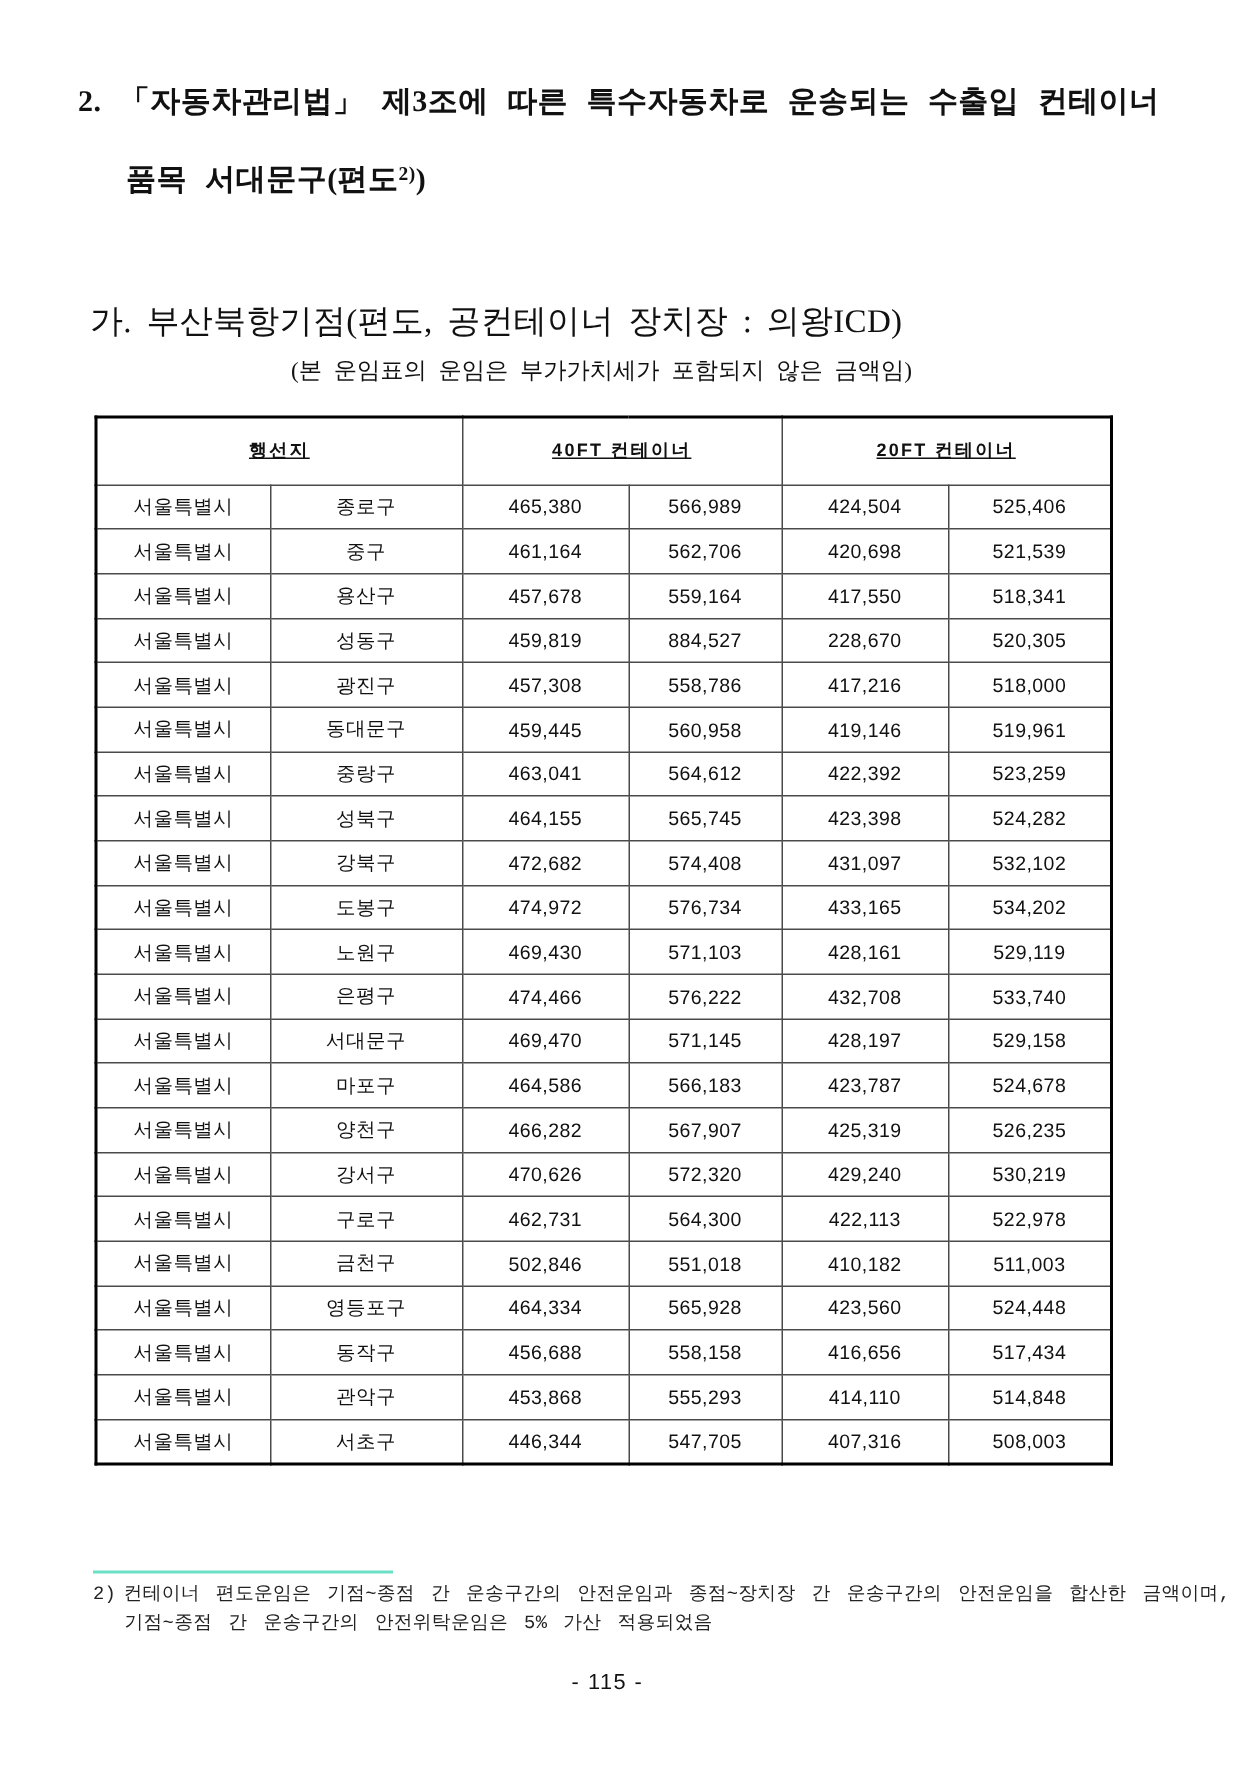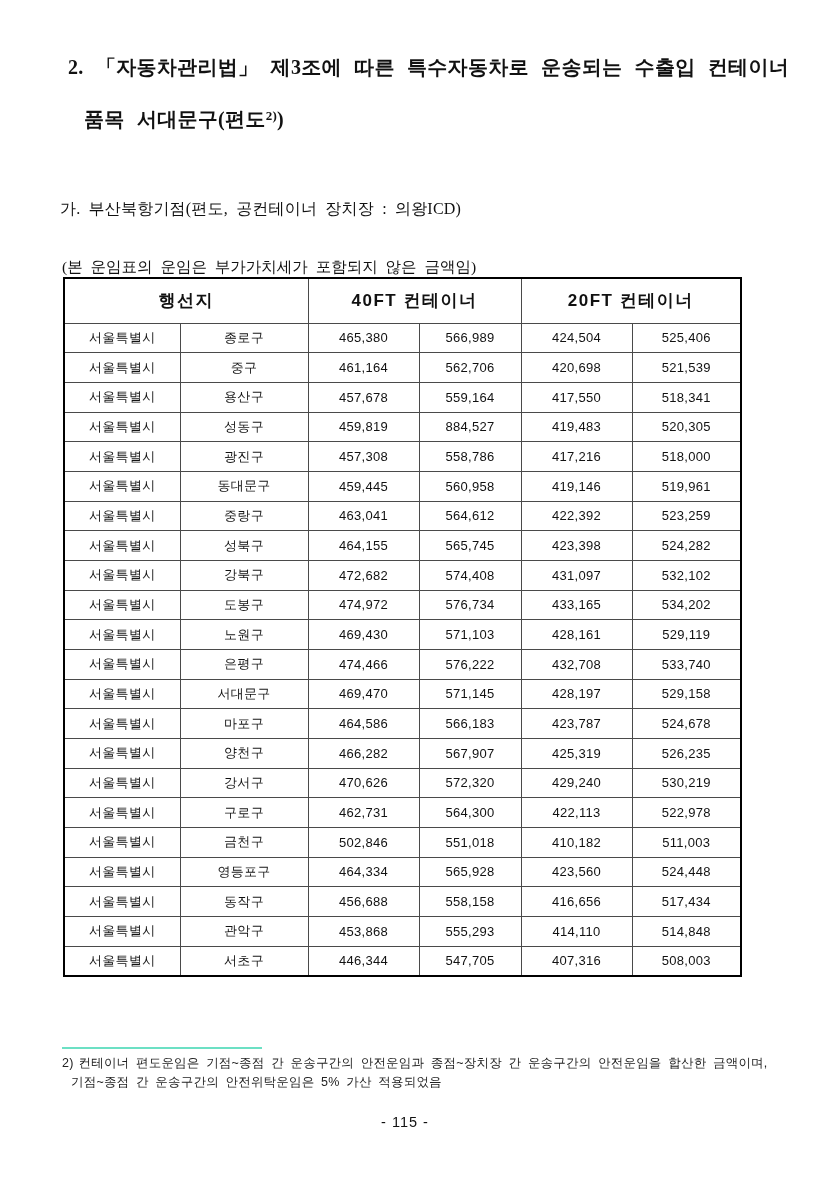--- a/index.html
+++ b/index.html
@@ -4,71 +4,71 @@
 <style>
   * { margin:0; padding:0; box-sizing:border-box; }
   html,body { background:#ffffff; }
   body {
     width:835px; height:1183px; position:relative; overflow:hidden;
     font-family:"Liberation Serif","DejaVu Serif",serif; color:#111;
   }
   .page { position:absolute; inset:0; background:#fff; }
 
   .title-line1 {
-    position:absolute; top:54px; left:68px; width:700px;
+    position:absolute; top:54px; left:52px; width:700px;
     font-size:20px; font-weight:bold; letter-spacing:0.3px; word-spacing:7px;
     white-space:nowrap;
   }
   .title-line2 {
     position:absolute; top:106px; left:84px;
     font-size:20px; font-weight:bold; letter-spacing:0.3px; word-spacing:7px;
     white-space:nowrap;
   }
   .fn-ref { font-size:13px; vertical-align:6px; font-weight:bold; }
 
   .section-heading {
     position:absolute; top:199px; left:60px;
-    font-size:16px; letter-spacing:0.2px; word-spacing:4px; white-space:nowrap;
+    font-size:22px; letter-spacing:0.2px; word-spacing:4px; white-space:nowrap;
   }
 
   .vat-note {
-    position:absolute; top:257px; left:62px; width:678px;
-    text-align:left; font-size:15.5px; word-spacing:4px; white-space:nowrap;
+    position:absolute; top:237px; left:62px; width:678px;
+    text-align:center; font-size:15.5px; word-spacing:4px; white-space:nowrap;
   }
 
   table.fare {
     position:absolute; top:277px; left:63px; width:677px;
     border-collapse:collapse; table-layout:fixed;
     font-family:"Liberation Sans","DejaVu Sans",sans-serif;
     border:2px solid #000;
   }
   table.fare th, table.fare td {
     border:1px solid #4a4a4a; text-align:center; vertical-align:middle;
     overflow:hidden;
   }
   table.fare thead tr.h1 th {
-    height:45px; font-size:17px; font-weight:bold; letter-spacing:1.5px;
+    height:45px; font-size:12px; font-weight:bold; letter-spacing:1.5px;text-decoration:underline;
   }
   table.fare thead tr.h2 th {
     height:48px; font-size:14px; font-weight:bold; line-height:1.35;
     white-space:pre-line; border-bottom:2px solid #111;
   }
   table.fare tbody td { height:29.68px; font-size:13px; letter-spacing:0.3px; }
 
   .footnote-sep {
     position:absolute; top:1047px; left:62px; width:200px; height:2px;
     background:#6ce0c4;
   }
   .footnote {
     position:absolute; top:1054px; left:62px; width:700px;
     font-size:12.5px; line-height:19px; letter-spacing:0.2px; word-spacing:3px;
-    font-family:Liberation Sans, sans-serif; color:#222;
+    font-family:Liberation Mono, monospace; color:#222;
   }
   .footnote .line1 { white-space:nowrap; }
-  .footnote .line2 { margin-left:9px; white-space:nowrap; }
+  .footnote .line2 { margin-left:21px; white-space:nowrap; }
   .footnote .marker { margin-right:5px; }
 
   .page-number {
     position:absolute; top:1114px; left:0; width:810px; text-align:center;
     font-size:14.5px; letter-spacing:1px;
     font-family:"Liberation Sans","DejaVu Sans",sans-serif;
   }
 </style>
 </head>
 <body>
@@ -122,21 +122,21 @@
           <td>457,678</td>
           <td>559,164</td>
           <td>417,550</td>
           <td>518,341</td>
         </tr>
         <tr>
           <td>서울특별시</td>
           <td>성동구</td>
           <td>459,819</td>
           <td>884,527</td>
-          <td>419,483</td>
+          <td>228,670</td>
           <td>520,305</td>
         </tr>
         <tr>
           <td>서울특별시</td>
           <td>광진구</td>
           <td>457,308</td>
           <td>558,786</td>
           <td>417,216</td>
           <td>518,000</td>
         </tr>

